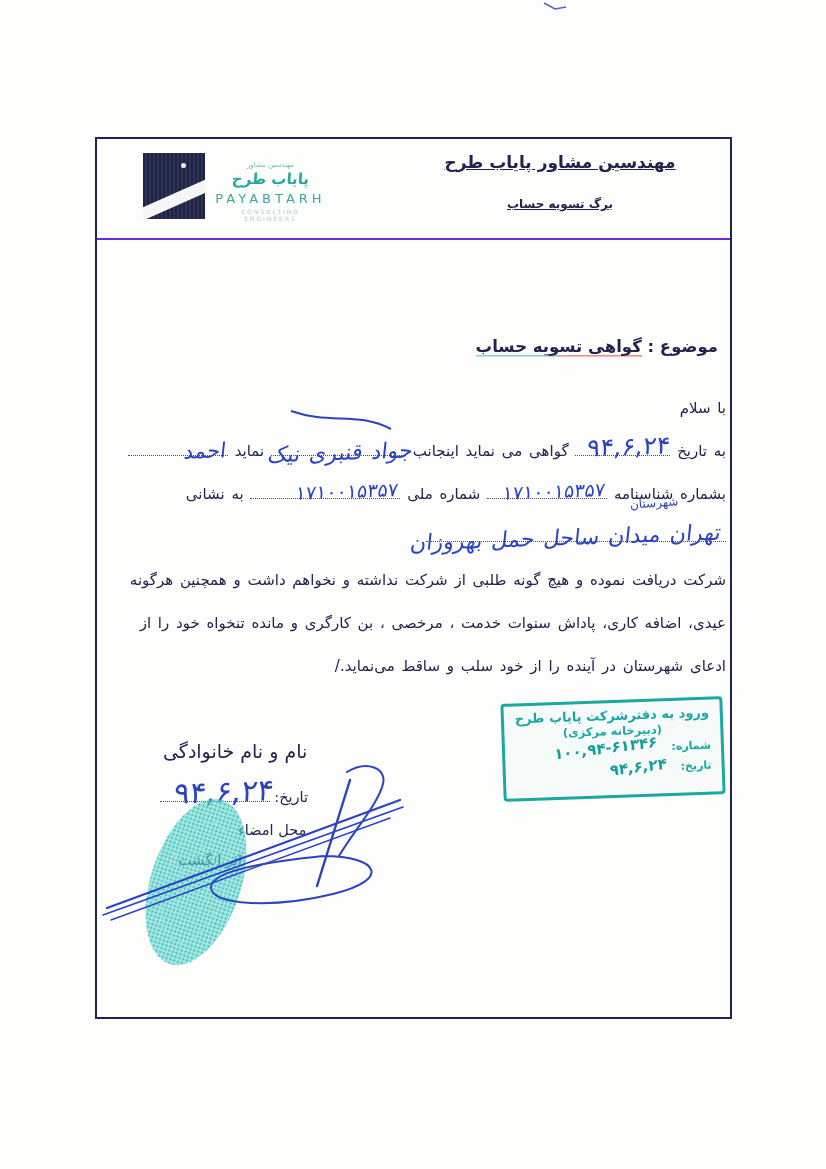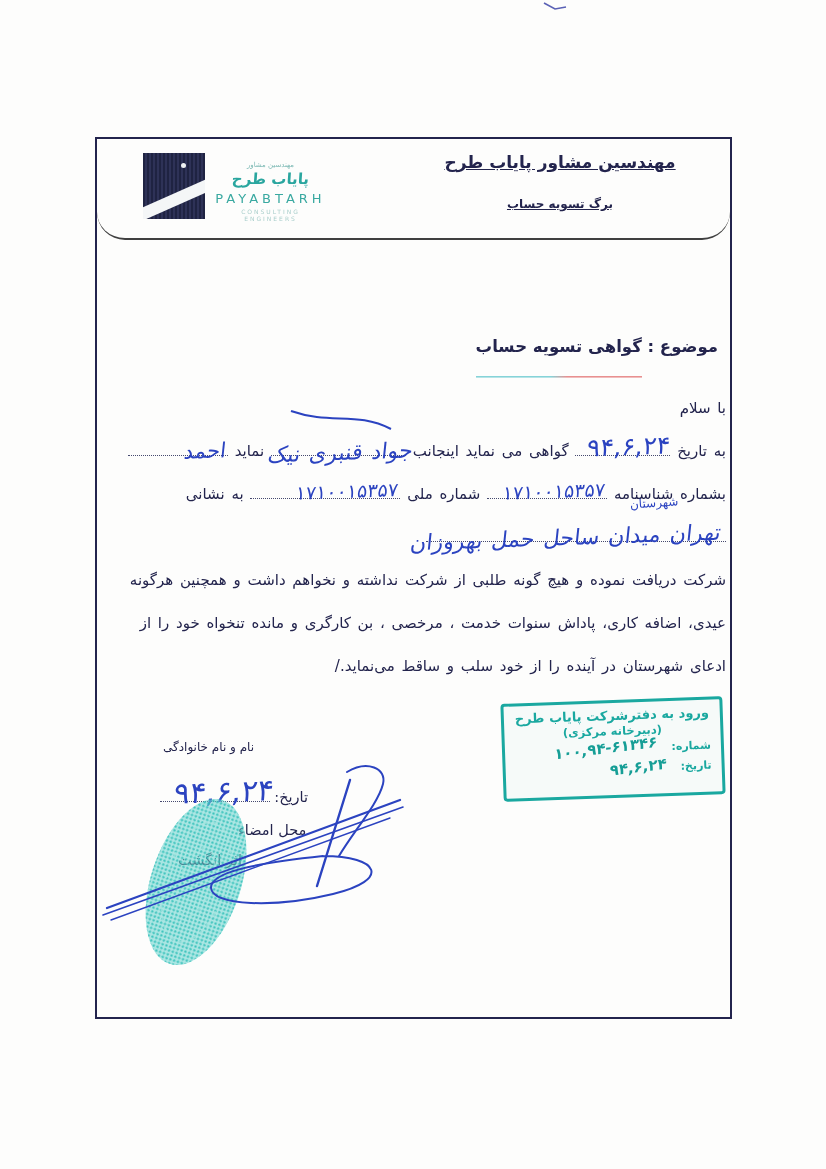--- a/index.html
+++ b/index.html
@@ -11,21 +11,21 @@
   }
   
   .top-mark{position:absolute;left:543px;top:0;}
 
   
   .frame{
     position:absolute;left:95px;top:137px;width:633px;height:878px;
     border:2px solid #23244d;background:transparent;
   }
   .header{
-    position:relative;height:99px;border-bottom:2px solid #404040;border-radius:28px;
+    position:relative;height:99px;border-bottom:2px solid #6d28d9;
   }
   .header-titles{
     position:absolute;right:30px;top:13px;width:280px;text-align:center;direction:rtl;text-decoration:underline;
   }
   .header-titles .t1{font-size:17px;font-weight:bold;letter-spacing:.3px;}
   .header-titles .t2{font-size:12px;font-weight:bold;margin-top:25px;}
 
   .logo{position:absolute;left:46px;top:14px;display:flex;align-items:flex-start;}
   .logo-mark{
     position:relative;width:62px;height:66px;overflow:hidden;
@@ -40,21 +40,21 @@
   .logo-fa-small{font-size:7px;color:#7cb9b4;letter-spacing:1px;}
   .logo-fa{font-size:15px;font-weight:bold;color:#2aa69f;margin-top:1px;transform:skewX(-4deg);}
   .logo-en{font-size:13px;color:#3aa9a1;letter-spacing:4px;direction:ltr;margin-top:3px;}
   .logo-en-sub{font-size:6px;color:#a9cecb;letter-spacing:2px;direction:ltr;margin-top:2px;}
 
   
   .subject{
     position:absolute;top:198px;right:12px;direction:rtl;font-size:16.5px;font-weight:bold;
   }
   .subject-value{
-    padding-bottom:22px;
+    padding-bottom:1px;
     background:linear-gradient(to left,#e89090 0 45%,#86d3d8 55% 100%) bottom/100% 1.6px no-repeat;
   }
 
   
   .body-text{
     position:absolute;top:248px;right:4px;left:14px;direction:rtl;text-align:right;
     font-size:15px;line-height:43px;word-spacing:2px;
   }
   .fill{
     display:inline-block;position:relative;height:13px;vertical-align:baseline;
@@ -84,21 +84,21 @@
   }
   .stamp-l1{font-size:13px;font-weight:bold;text-align:center;margin-top:5px;}
   .stamp-l2{font-size:11.5px;font-weight:bold;text-align:center;margin-top:1px;}
   .stamp-row{display:flex;align-items:center;font-size:11px;font-weight:bold;padding:0 10px;height:20px;}
   .stamp-row .sv{
     direction:ltr;color:#169e96;font-size:15px;margin-right:14px;
     transform:rotate(-5deg) skewX(-8deg);letter-spacing:1px;
   }
 
   
-  .name-label{position:absolute;left:163px;top:740px;font-size:12px;direction:rtl;}
+  .name-label{position:absolute;left:163px;top:740px;font-size:19px;direction:rtl;}
   .footer-date{position:absolute;left:118px;top:788px;width:190px;direction:rtl;font-size:14.5px;}
   .footer-date .hand{font-size:30px;bottom:-6px;right:-4px;}
   .sign-label{position:absolute;left:238px;top:822px;font-size:14.5px;direction:rtl;}
   .finger-label{position:absolute;left:178px;top:852px;font-size:14.5px;direction:rtl;}
   .signature-svg{position:absolute;left:95px;top:758px;}
   .fingerprint-svg{position:absolute;left:118px;top:778px;}
 </style>
 </head>
 <body>
 

